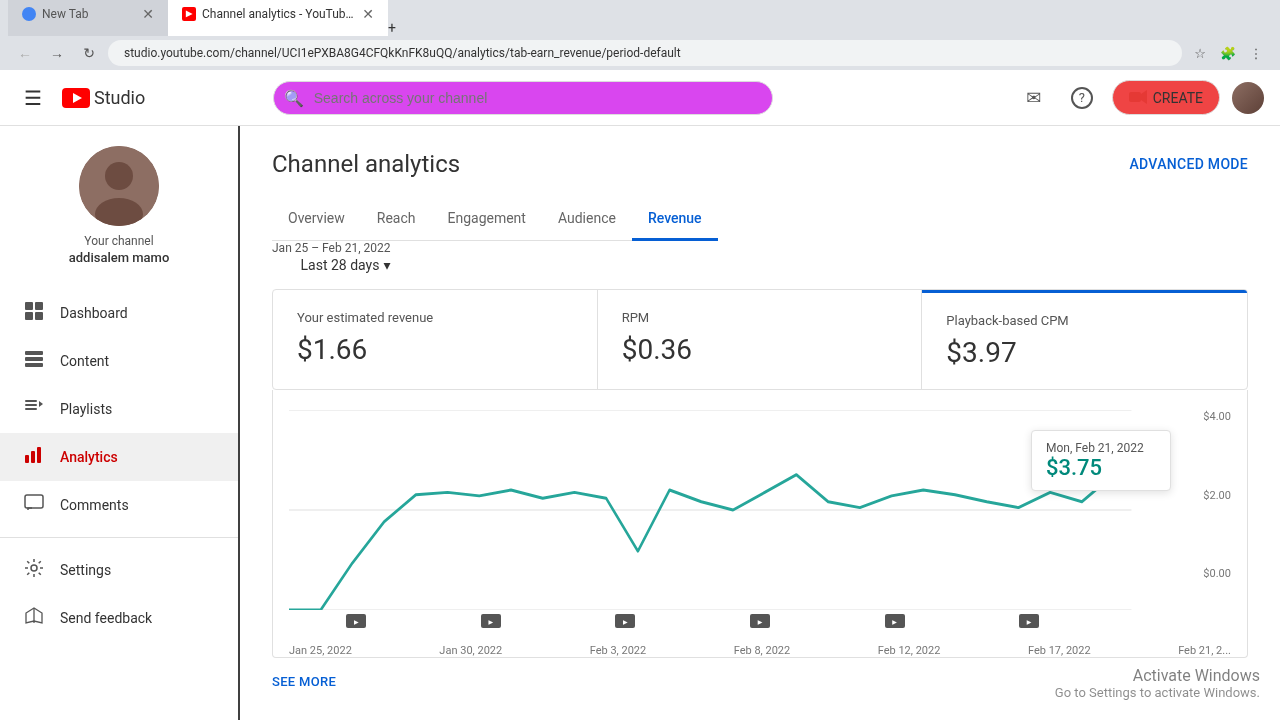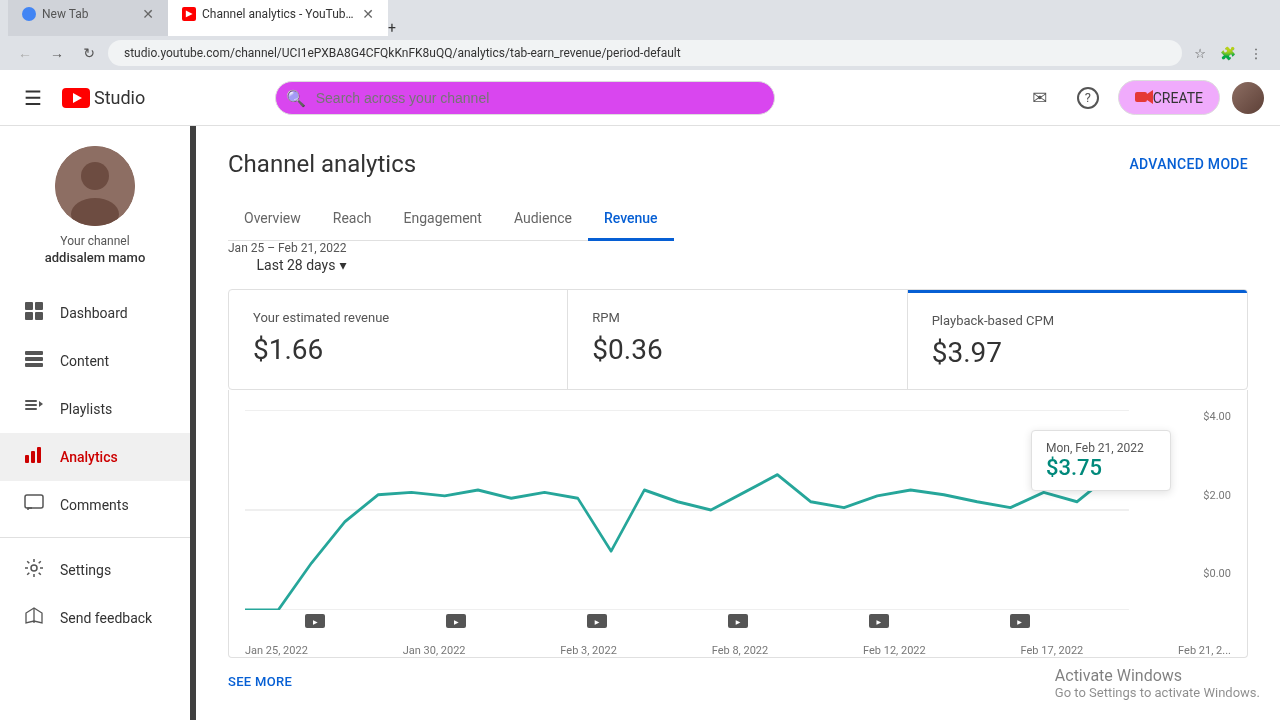--- a/index.html
+++ b/index.html
@@ -27,29 +27,29 @@
     .header { display: flex; align-items: center; height: 56px; padding: 0 16px; border-bottom: 1px solid #e0e0e0; gap: 12px; flex-shrink: 0; }
     .header-menu { font-size: 20px; cursor: pointer; color: #333; padding: 8px; }
     .header-logo { display: flex; align-items: center; gap: 4px; cursor: pointer; }
     .yt-logo { width: 28px; height: 20px; }
     .studio-text { font-size: 18px; font-weight: 400; color: #333; }
     .header-search { flex: 1; max-width: 500px; margin: 0 auto; position: relative; }
     .header-search input { width: 100%; padding: 8px 16px 8px 40px; border: 1px solid #ddd; border-radius: 20px; font-size: 14px; background: #d946ef; outline: none; }
     .header-search .search-icon { position: absolute; left: 12px; top: 50%; transform: translateY(-50%); color: #777; font-size: 16px; }
     .header-actions { display: flex; align-items: center; gap: 12px; margin-left: auto; }
     .header-icon-btn { width: 36px; height: 36px; border-radius: 50%; display: flex; align-items: center; justify-content: center; font-size: 18px; color: #555; cursor: pointer; }
-    .create-btn { display: flex; align-items: center; padding: 6px 16px; border: 1px solid #ddd; border-radius: 18px; cursor: pointer; font-size: 14px; color: #333; background: #f0abfc; }
+    .create-btn { display: flex; align-items: center; gap: 6px; padding: 6px 16px; border: 1px solid #ddd; border-radius: 18px; cursor: pointer; font-size: 14px; color: #333; background: #ef4444; }
     .create-btn .create-icon { color: #e53935; font-size: 18px; }
     .avatar { width: 32px; height: 32px; border-radius: 50%; background: #b0bec5; cursor: pointer; overflow: hidden; }
 
     
     .body { display: flex; flex: 1; overflow: hidden; }
 
     
-    .sidebar { width: 196px; flex-shrink: 0; border-right: 6px solid #404040; overflow-y: auto; padding-bottom: 12px; }
+    .sidebar { width: 240px; flex-shrink: 0; border-right: 2px solid #404040; overflow-y: auto; padding-bottom: 12px; }
     .channel-info { display: flex; flex-direction: column; align-items: center; padding: 20px 16px 16px; }
     .channel-avatar { width: 80px; height: 80px; border-radius: 50%; background: #8d6e63; overflow: hidden; display: flex; align-items: center; justify-content: center; }
     .channel-label { font-size: 12px; color: #555; margin-top: 8px; }
     .channel-name { font-size: 13px; font-weight: 500; color: #333; margin-top: 2px; }
     .sidebar-nav { margin-top: 8px; }
     .sidebar-item { display: flex; align-items: center; gap: 16px; padding: 12px 24px; cursor: pointer; color: #333; font-size: 14px; border-radius: 0; }
     .sidebar-item.active { background: #f0f0f0; color: #cc0000; font-weight: 500; }
     .sidebar-item .item-icon { font-size: 18px; color: #555; width: 20px; text-align: center; }
     .sidebar-item.active .item-icon { color: #cc0000; }
     .sidebar-divider { height: 1px; background: #e0e0e0; margin: 8px 0; }
@@ -95,21 +95,21 @@
 
     
     .chart-thumbnails { display: flex; justify-content: space-around; padding: 4px 0 8px; }
     .chart-thumb { width: 20px; height: 14px; background: #555; border-radius: 2px; display: flex; align-items: center; justify-content: center; }
     .chart-thumb::after { content: '▶'; color: white; font-size: 6px; }
 
     
     .see-more { color: #065fd4; font-size: 13px; font-weight: 500; cursor: pointer; margin-top: 16px; display: inline-block; letter-spacing: 0.3px; }
 
     
-    .win-activate { position: fixed; bottom: 20px; right: 20px; text-align: left; }
+    .win-activate { position: fixed; bottom: 20px; right: 20px; text-align: right; }
     .win-activate-title { font-size: 16px; color: rgba(0,0,0,0.5); }
     .win-activate-sub { font-size: 13px; color: rgba(0,0,0,0.45); }
   </style>
 </head>
 <body>
 
 <div class="browser-chrome">
   <div class="browser-tabs">
     <div class="browser-tab inactive">
       <div class="tab-icon" style="background:#4285f4; border-radius:50%;"></div>

